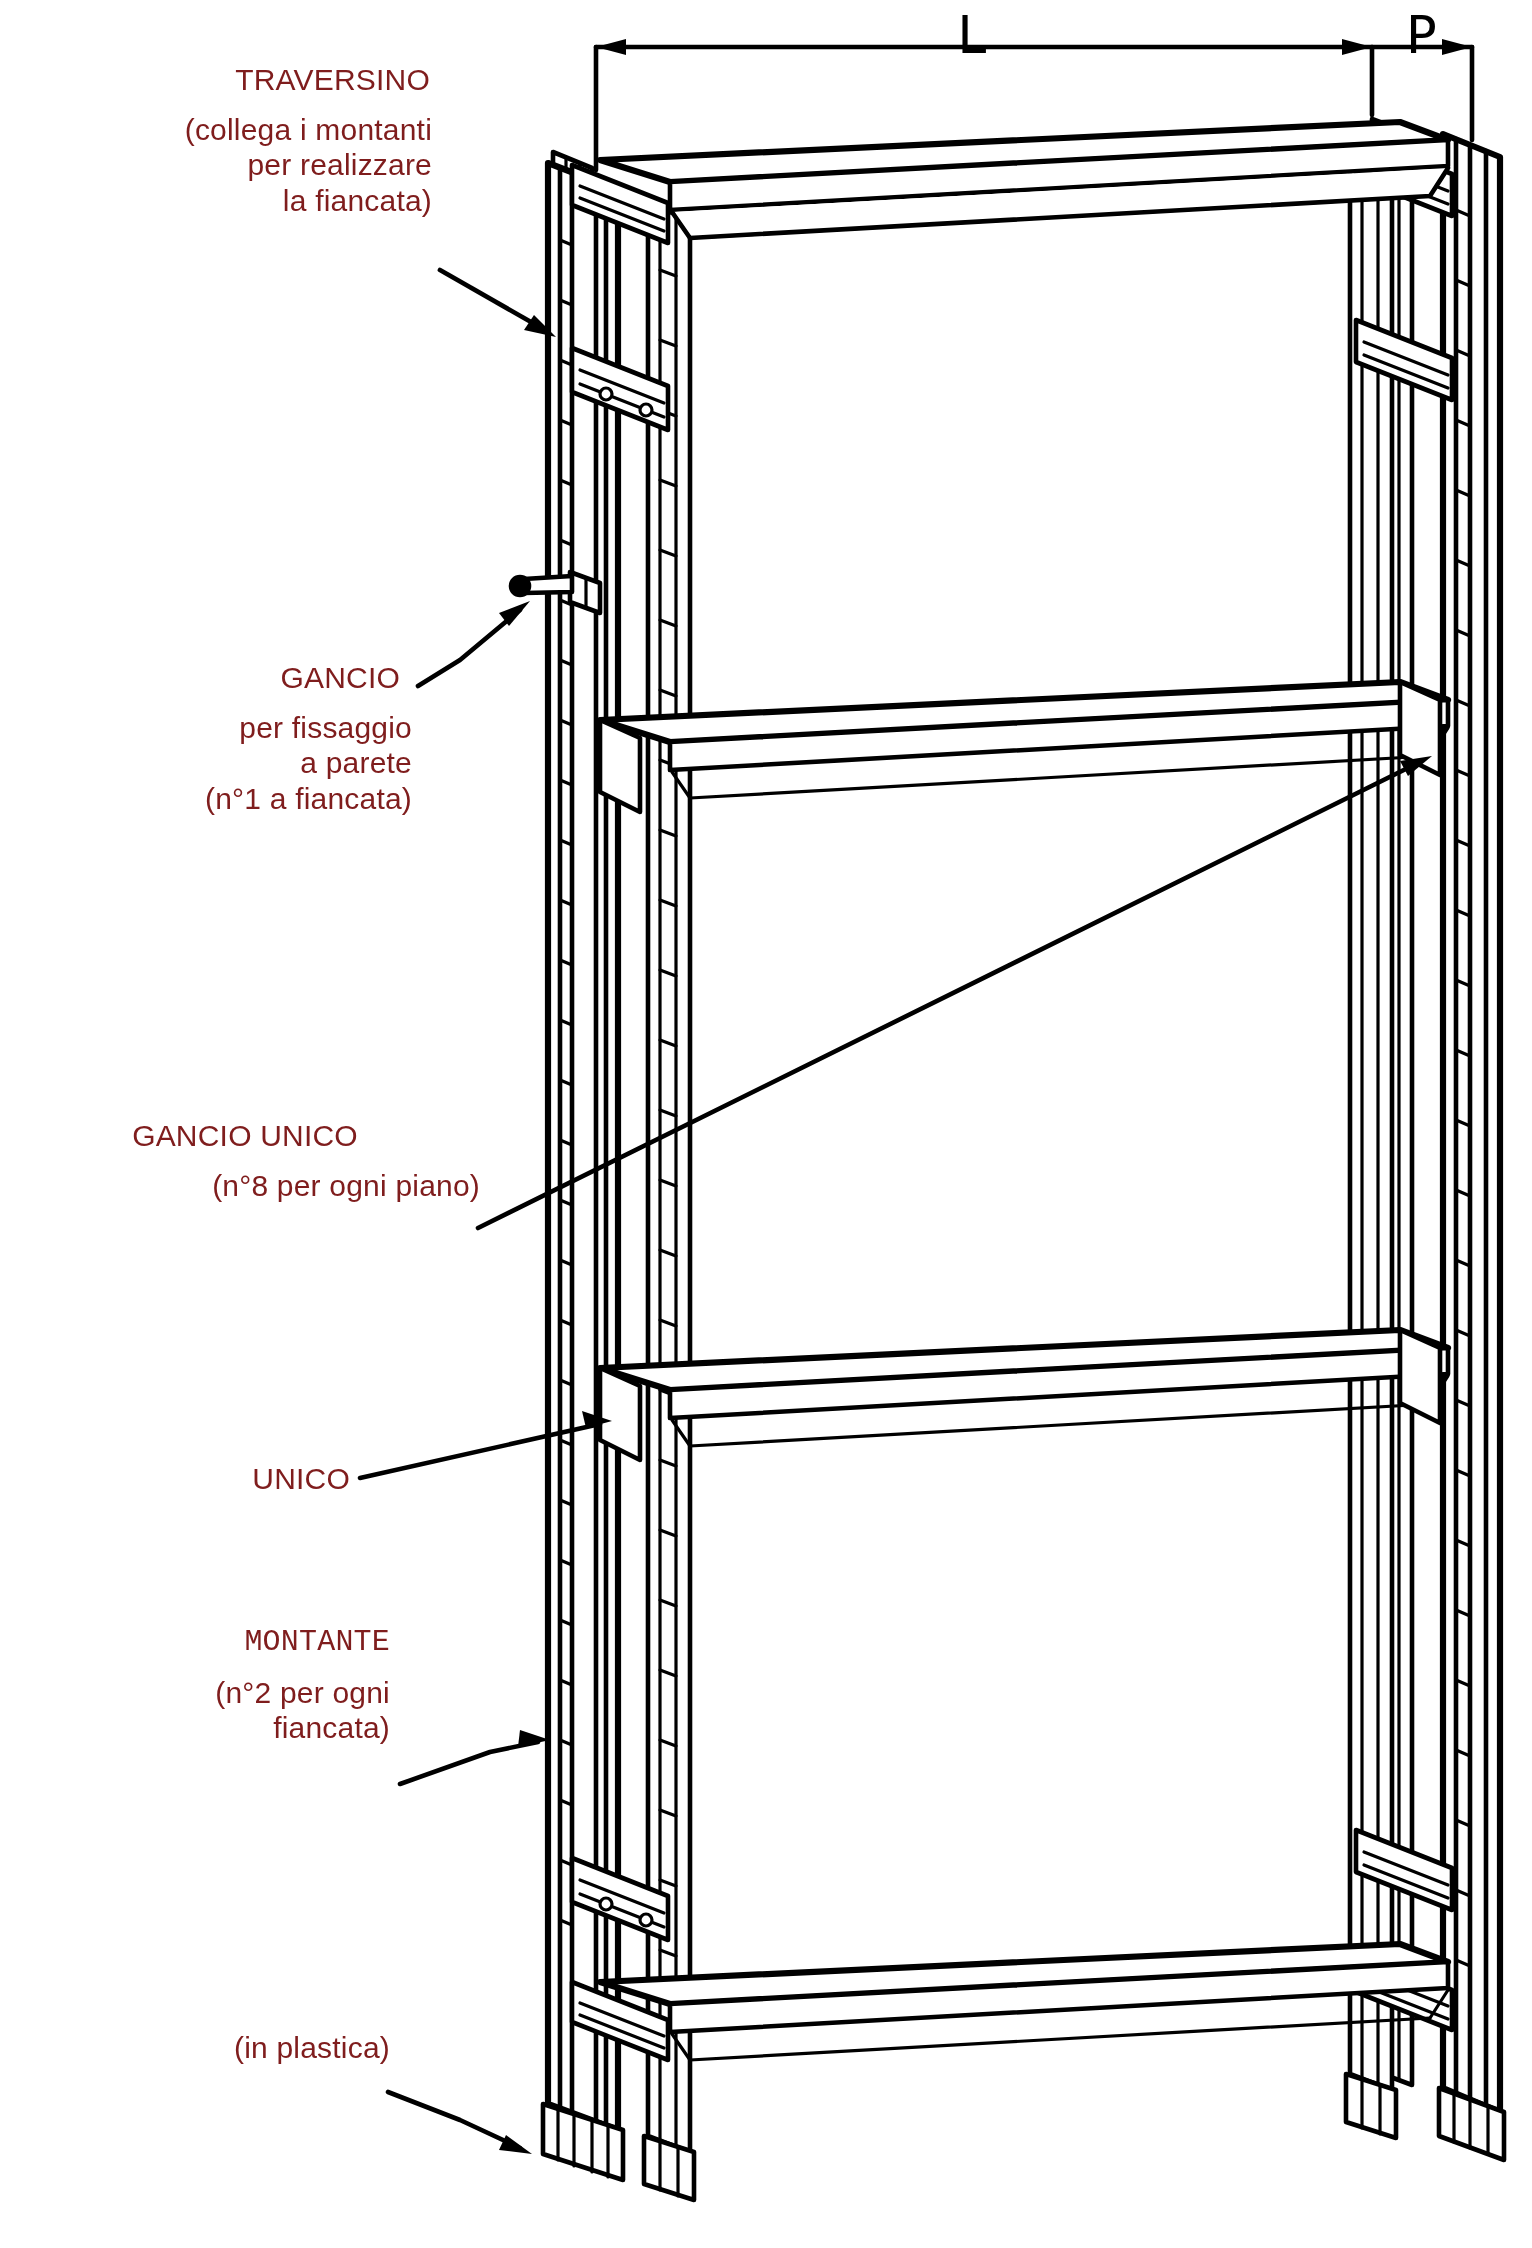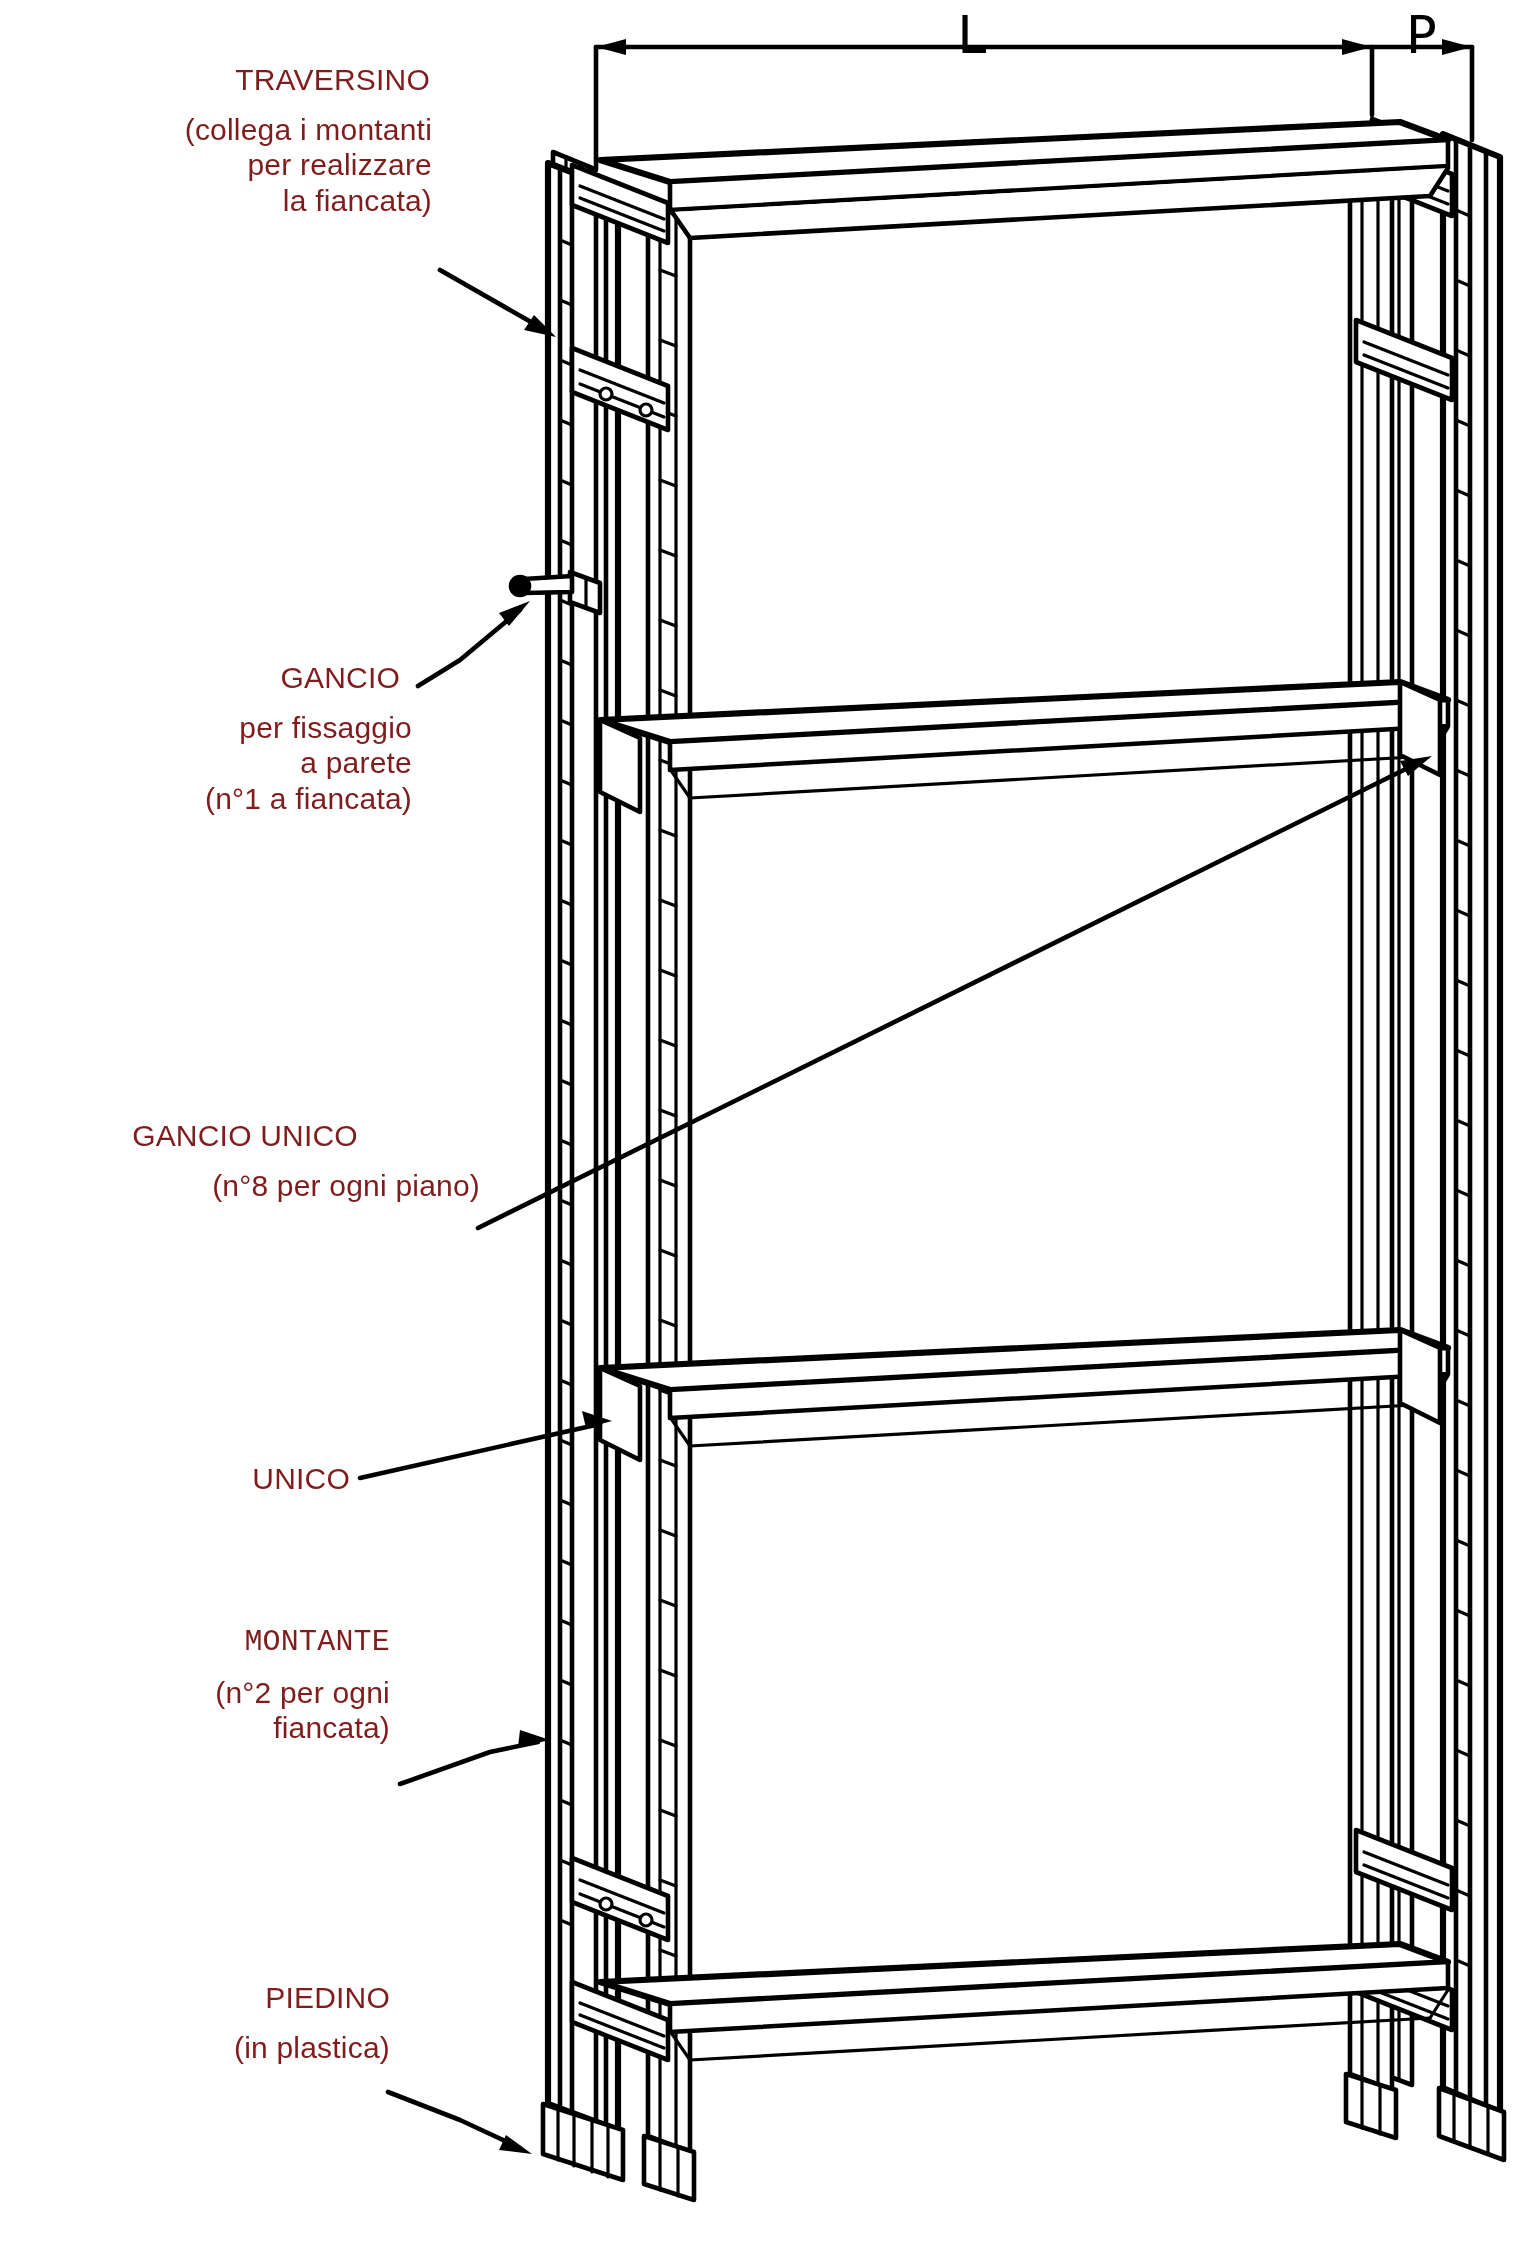--- a/index.html
+++ b/index.html
@@ -71,21 +71,20 @@
 
   <div class="label right" style="left:10px; top:1118px; width:470px;text-align:center;"><span>GANCIO UNICO</span></div>
   <div class="label right" style="left:10px; top:1168px; width:470px;"><span>(n°8 per ogni piano)</span></div>
 
   <div class="label right" style="left:10px; top:1461px; width:340px;"><span>UNICO</span></div>
 
   <div class="label right" style="left:10px; top:1625px; width:380px;font-family:Liberation Mono, monospace;"><span>MONTANTE</span></div>
   <div class="label right" style="left:10px; top:1675px; width:380px;"><span>(n°2 per ogni
 fiancata)</span></div>
 
-  <div class="label right" style="left:10px; top:1980px; width:380px;"><span>PIEDINO</span></div>
   <div class="label right" style="left:10px; top:2030px; width:380px;"><span>(in plastica)</span></div>
 
   <div class="dim-letter" style="left:957px; top:5px;"><span>L</span></div>
   <div class="dim-letter" style="left:1406px; top:5px;"><span>P</span></div>
 
   <svg class="overlay" viewBox="0 0 1532 2248" xmlns="http://www.w3.org/2000/svg">
 
     <g>
       <line class="ln t2" x1="596" y1="47" x2="1372" y2="47"></line>
       <polygon class="fillblack" points="596,47 626,39 626,55"></polygon>

